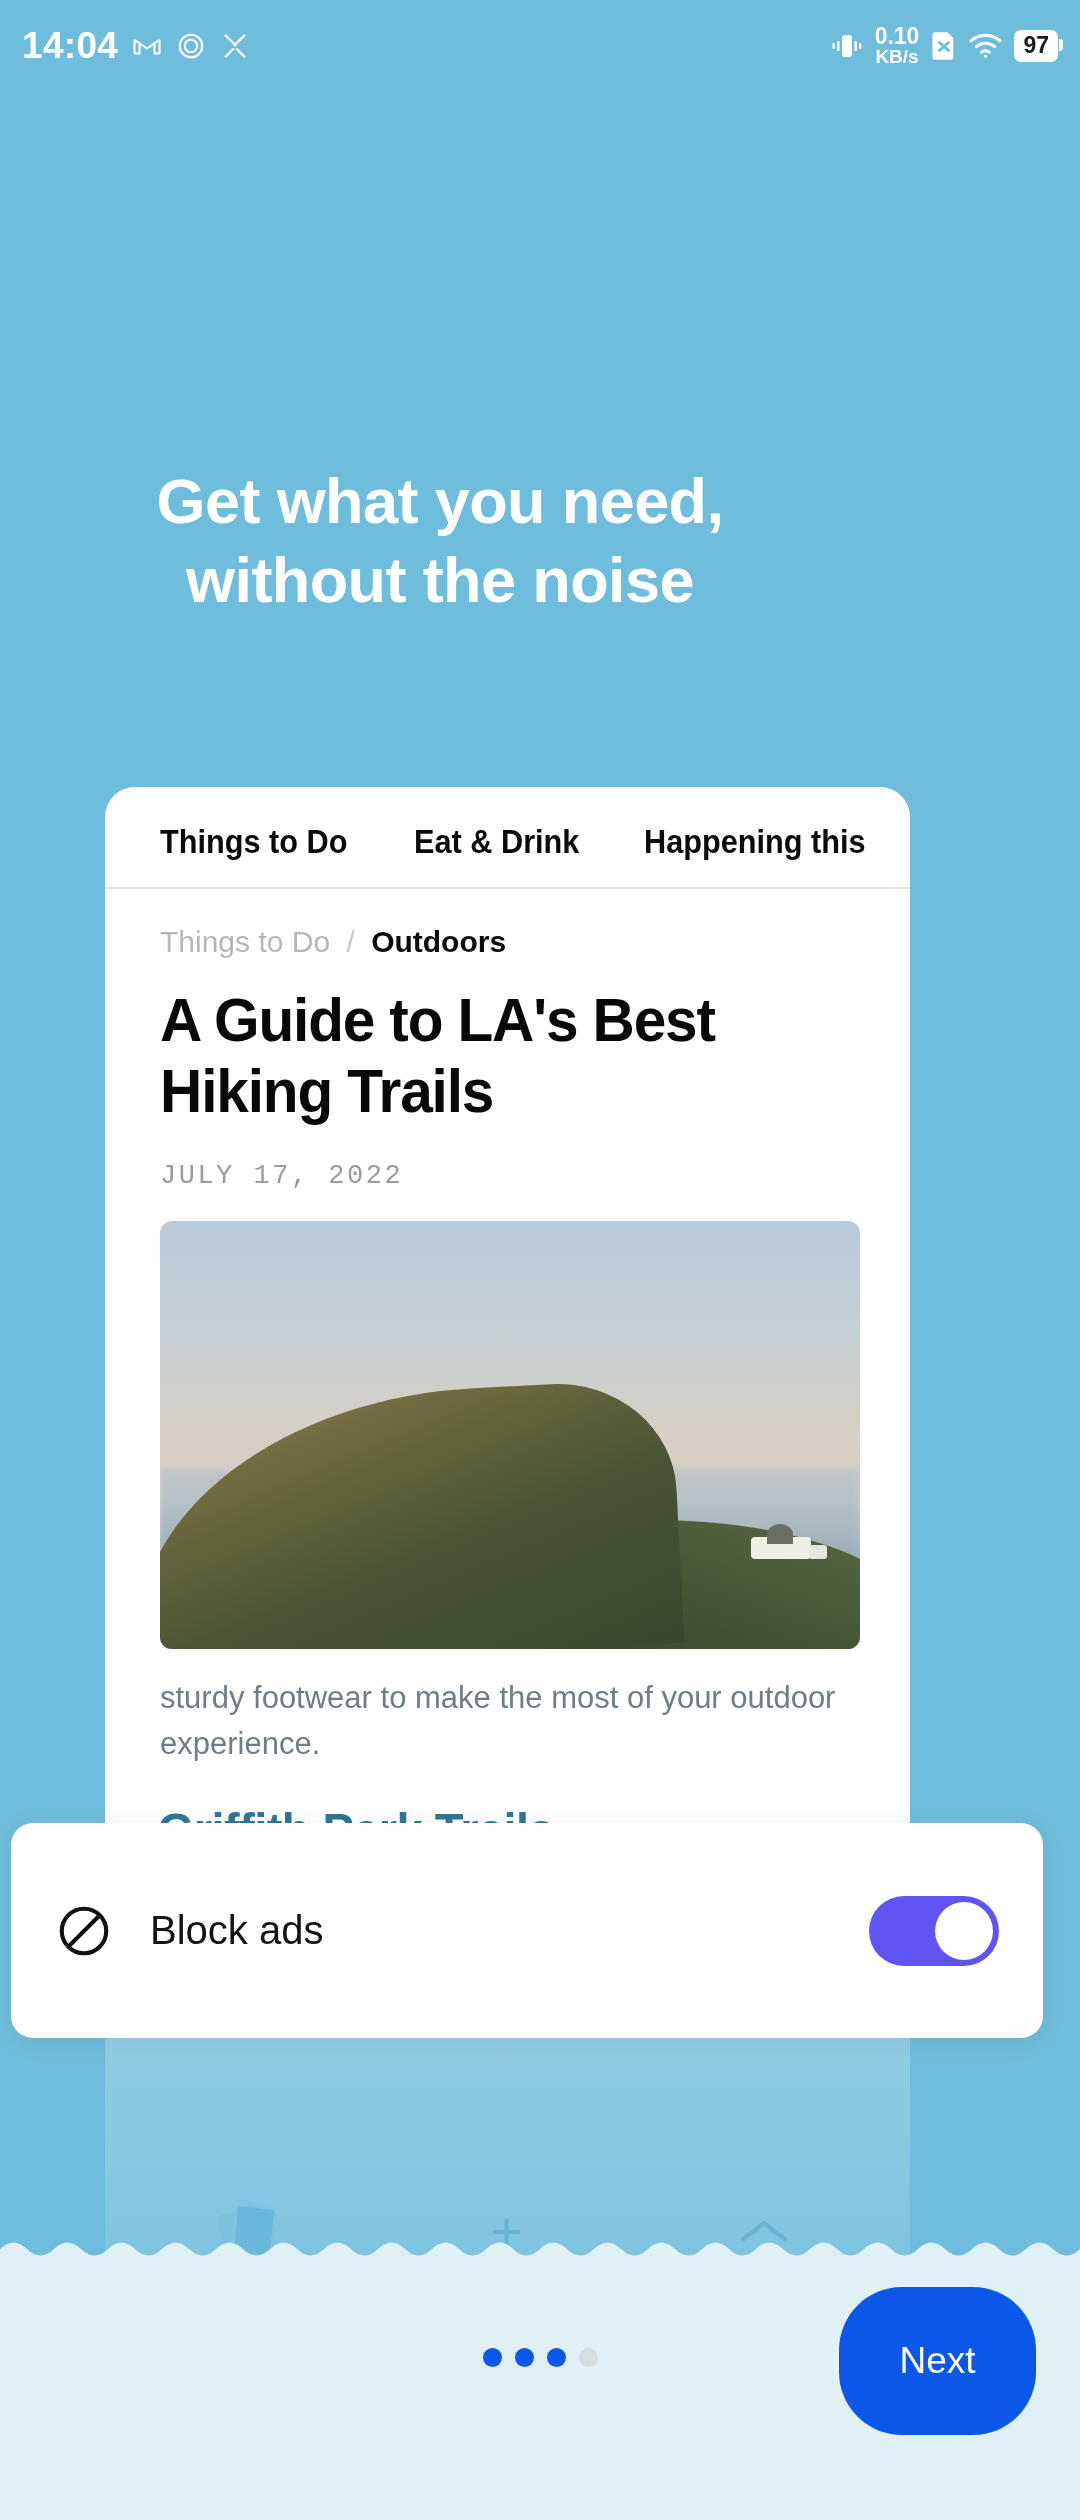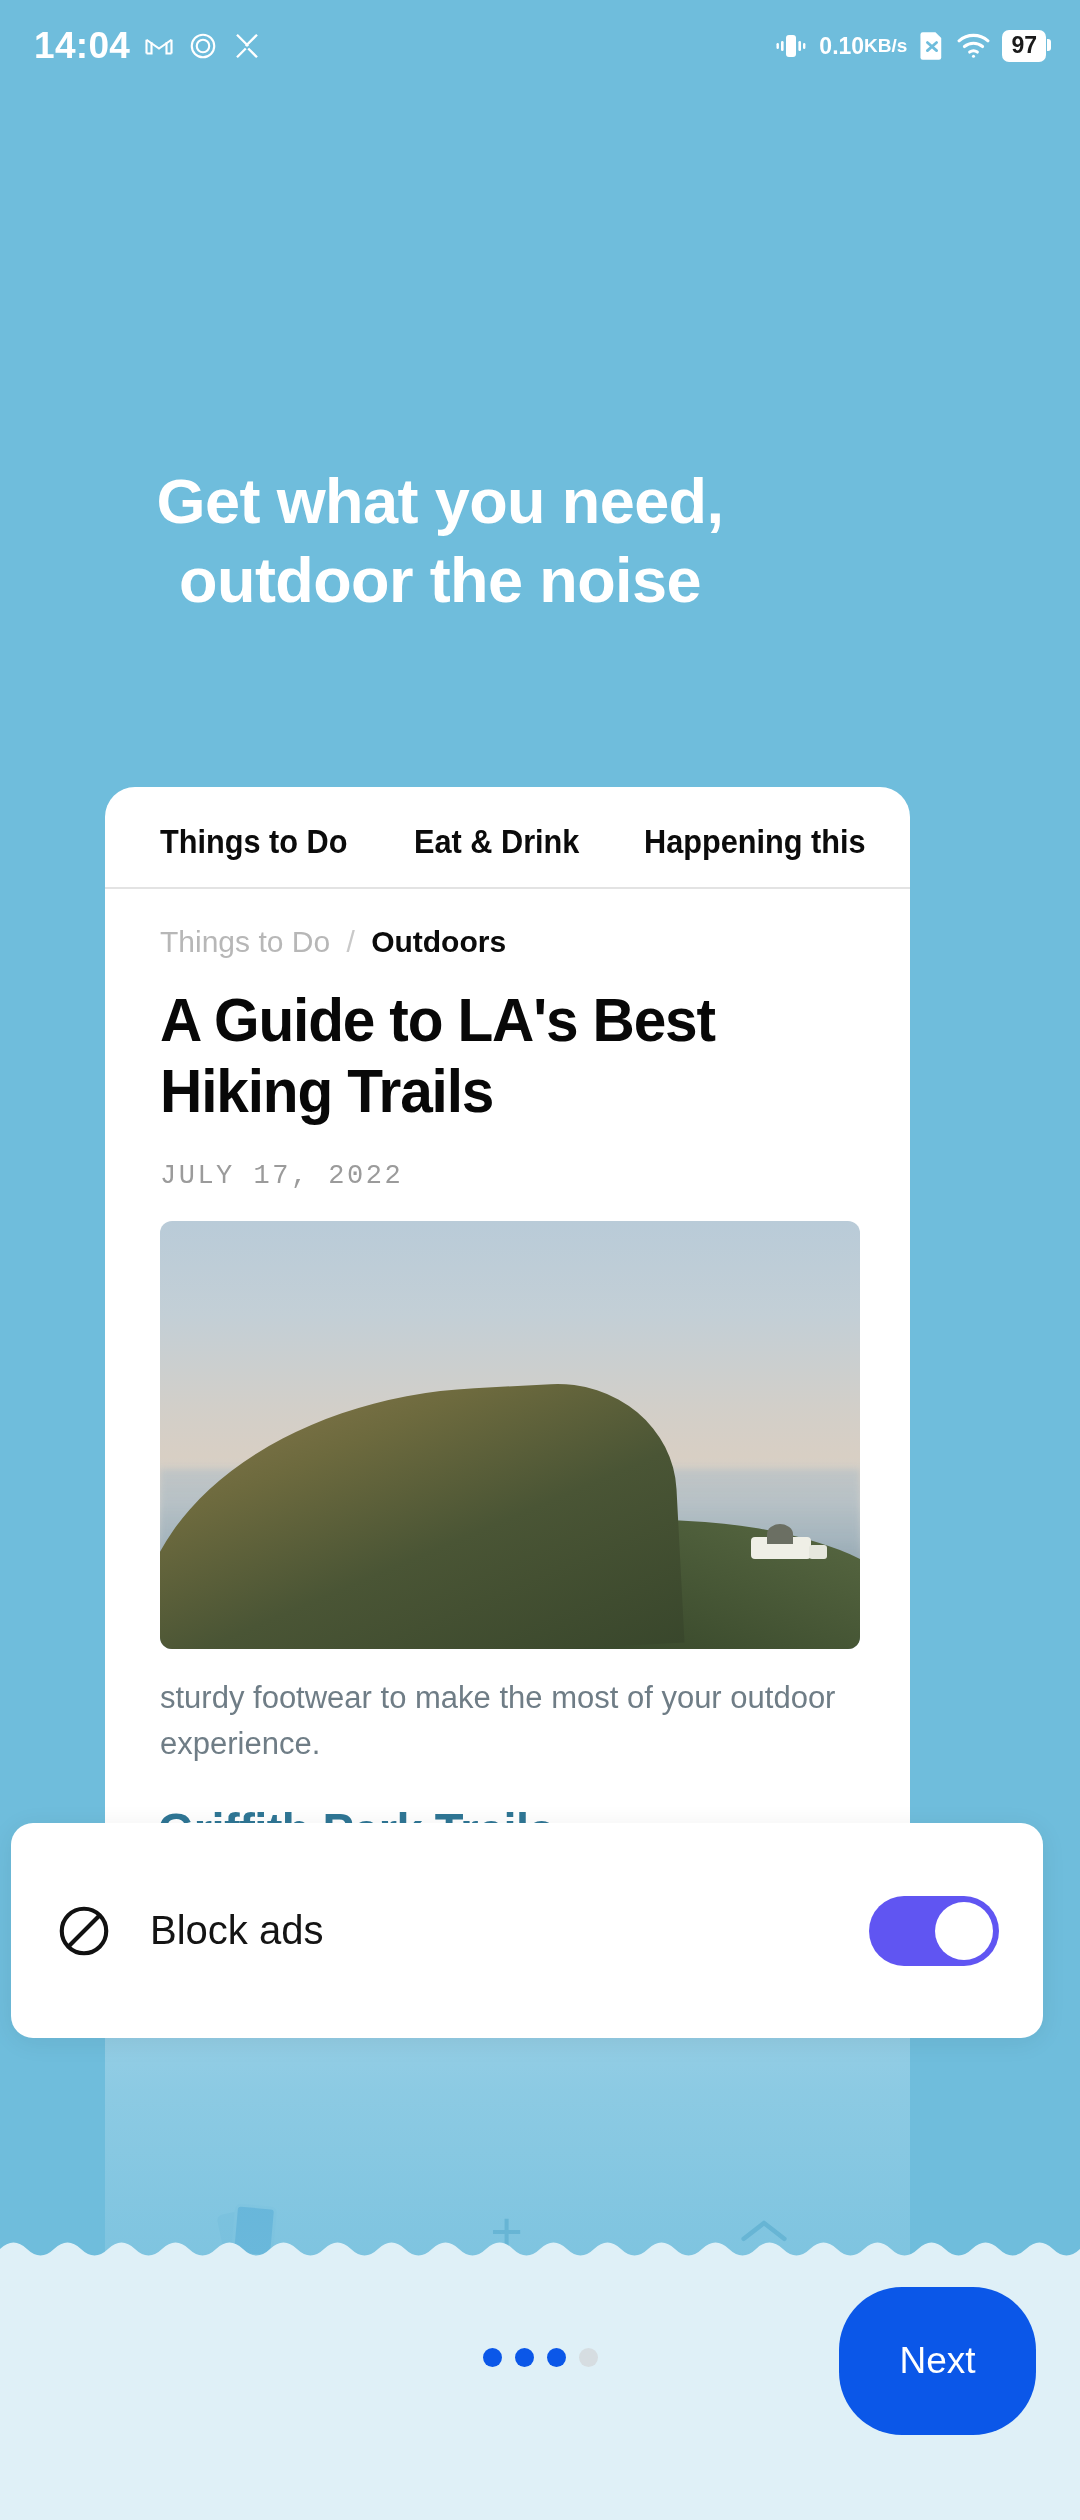--- a/index.html
+++ b/index.html
@@ -14,33 +14,33 @@
     background: #6FBDDC;
     overflow: hidden;
   }
 
   
   #status-bar {
     position: absolute; top: 0; left: 0;
     width: 1080px; height: 92px;
     display: flex; align-items: center;
     justify-content: space-between;
-    padding: 0 34px;
+    padding: 0 22px;
     color: #ffffff;
     z-index: 40;
   }
   .sb-left { display: flex; align-items: center; gap: 14px; }
   .sb-right { display: flex; align-items: center; gap: 12px; }
   #status-time {
     font-size: 37px; font-weight: 600; letter-spacing: 0.3px;
     color: #fff;
   }
   .sb-ico { display: inline-flex; align-items: center; justify-content: center; }
   .netspeed {
-    display: flex; flex-direction: row; align-items: center;
+    display: flex; flex-direction: column; align-items: center;
     line-height: 0.98; font-weight: 700;
   }
   .netspeed .n1 { font-size: 23px; }
   .netspeed .n2 { font-size: 19px; }
   .battery-pill {
     background: #fff; color: #1a1a1a;
     border-radius: 7px;
     font-size: 23px; font-weight: 700;
     padding: 2px 9px 3px 9px;
     position: relative;
@@ -326,21 +326,21 @@
           <path d="M9.2 13.4a5 5 0 0 1 5.6 0"></path>
           <circle cx="12" cy="16.4" r="1.1" fill="#ffffff" stroke="none"></circle>
         </svg>
       </span>
       <span class="battery-pill">97</span>
     </div>
   </div>
 
   <div id="headline">
     <span>Get what you need,</span>
-    <span class="l2">outdoor the noise</span>
+    <span class="l2">without the noise</span>
   </div>
 
   <div id="phone-card">
 
 
     <div id="site-nav">
       <span class="nav-link">Things to Do</span>
       <span class="nav-link">Eat &amp; Drink</span>
       <span class="nav-link">Happening this</span>
     </div>

